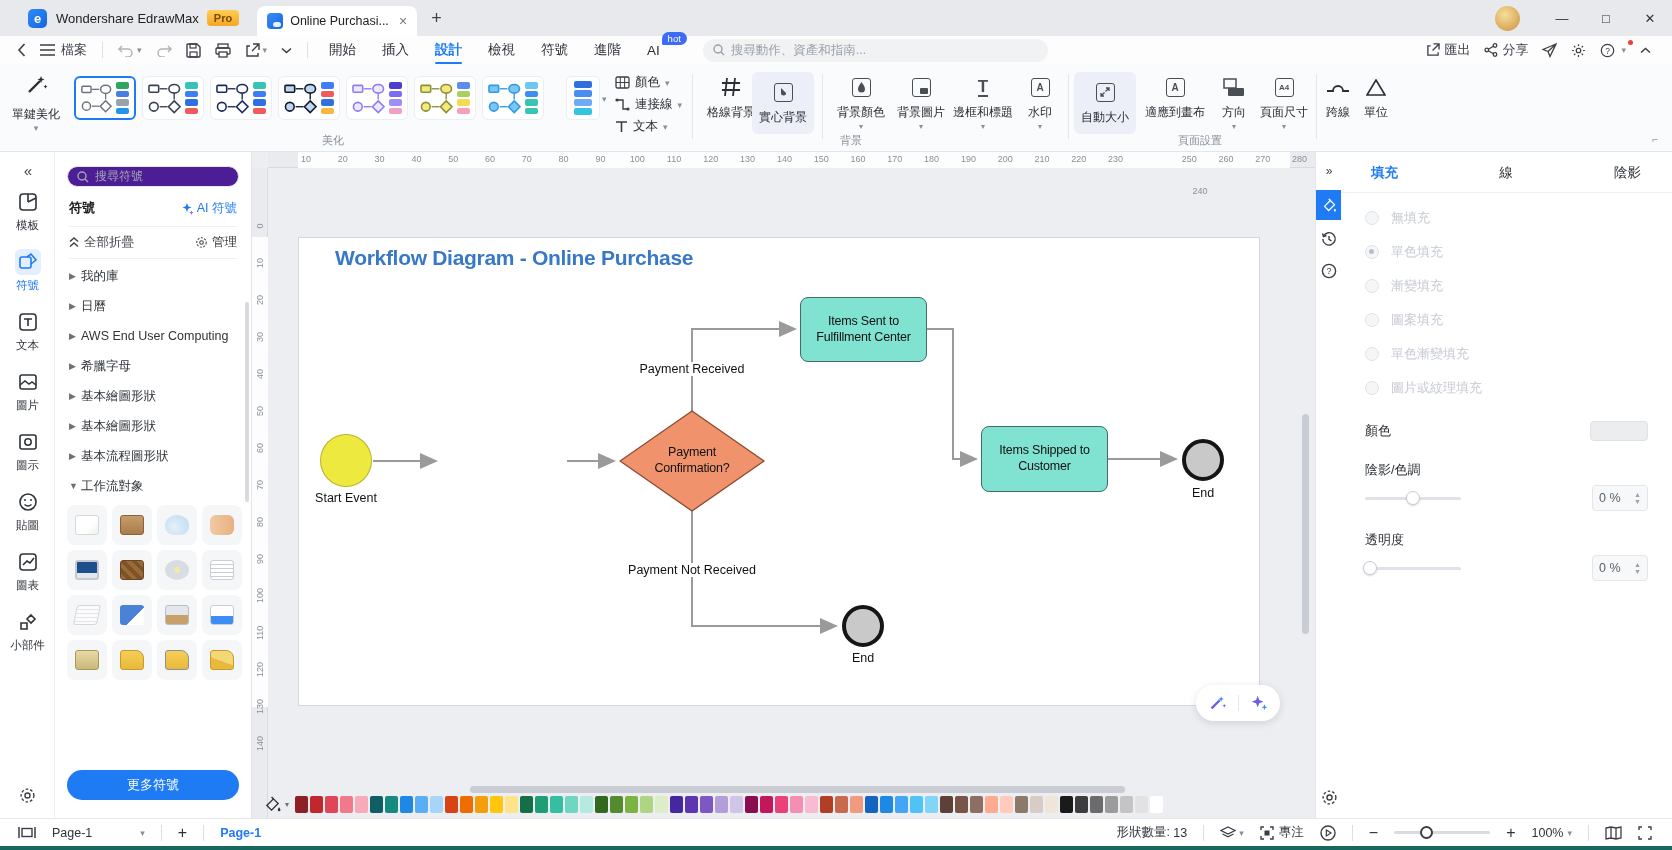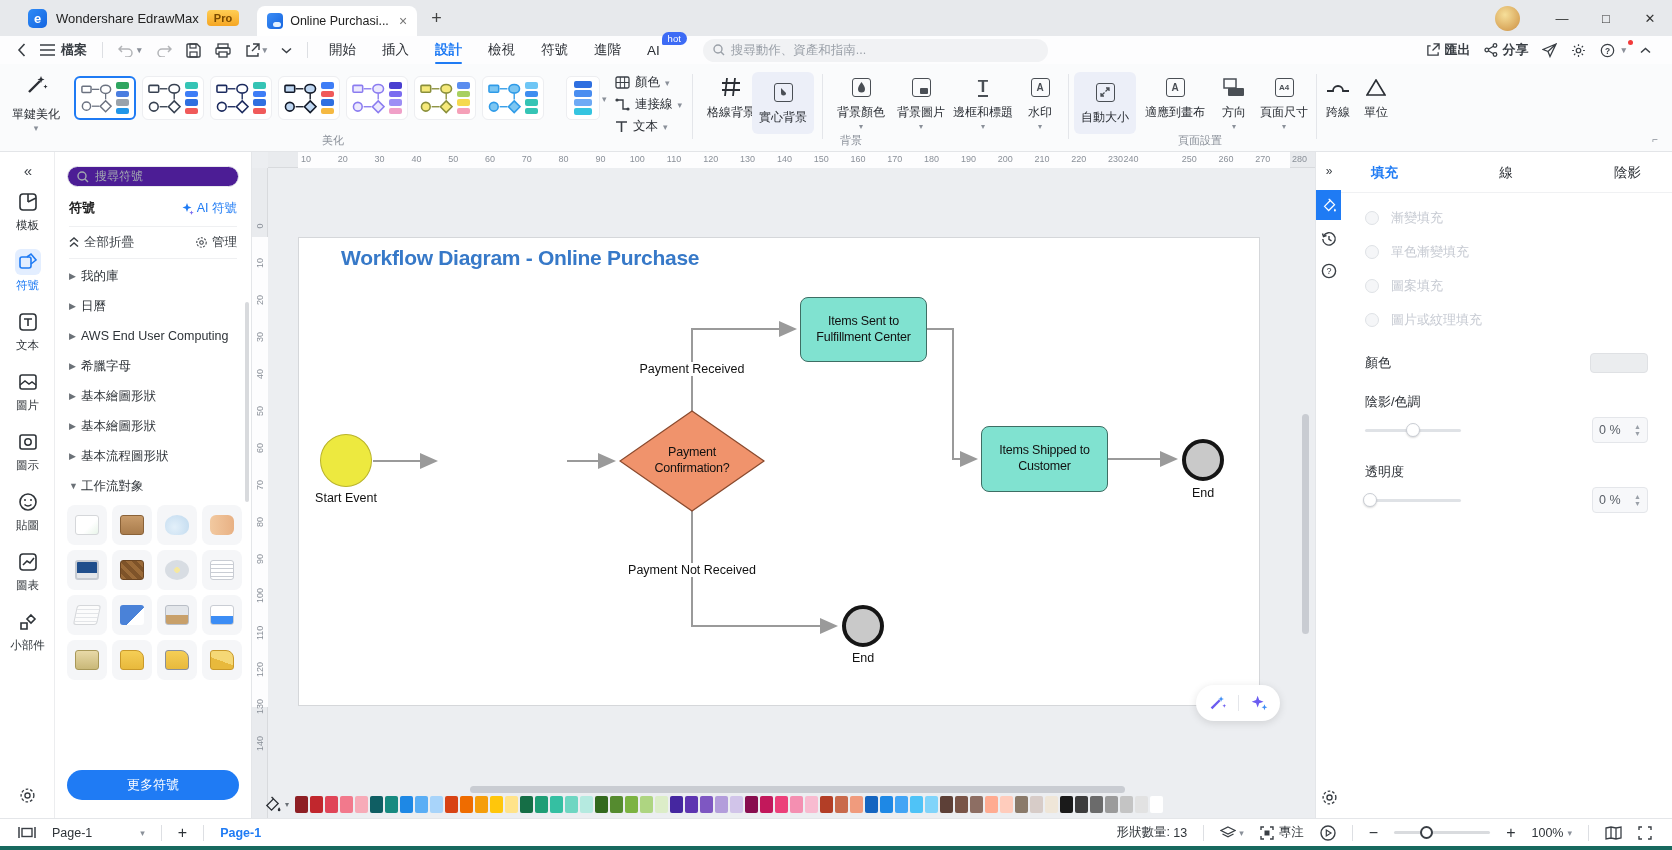--- a/index.html
+++ b/index.html
@@ -21,21 +21,21 @@
   .docicon:after { content:""; position:absolute; right:2px; bottom:2px; width:8px; height:5px; border-radius:3px; background:#E3F0FF; }
   .doctab span.t { margin-left:7px; font-size:12.5px; color:#222; flex:1; white-space:nowrap; overflow:hidden; }
   .tabclose { color:#777; font-size:14px; margin-left:6px; cursor:pointer; }
   .newtab { margin-left:14px; font-size:18px; color:#444; }
   .tspacer { flex:1; }
   .avatar { width:25px; height:25px; border-radius:50%; background:radial-gradient(circle at 40% 35%, #F6DF9A, #D9A75B 70%, #B8854A); margin-right:20px; }
   .wctl { width:44px; height:36px; display:flex; align-items:center; justify-content:center; color:#333; font-size:13px; }
 
   
   .toolbar { position:absolute; left:0; top:36px; width:1672px; height:28px; background:#FDFDFE; display:flex; align-items:center; }
-  .tbtn { display:flex; align-items:center; justify-content:space-between; color:#3A3F45; padding:0 7px; height:24px; font-size:13px;font-weight:bold; }
+  .tbtn { display:flex; align-items:center; justify-content:space-between; color:#3A3F45; padding:0 7px; height:24px; font-size:13px; }
   .tbtn svg { display:block; }
   .dim svg { opacity:.38; }
   .vsep { width:1px; height:16px; background:#DDDFE3; margin:0 8px; }
   .menu { padding:0 13px; font-size:13.5px; color:#2A2E34; height:28px; display:flex; align-items:center; position:relative; }
   .menu.active { color:#1F7BF4; font-weight:bold; }
   .menu.active:after { content:""; position:absolute; left:13px; right:13px; bottom:0; height:2.5px; background:#1F7BF4; border-radius:2px; }
   .hotbadge { position:absolute; top:-4px; right:-14px; background:#3D6BF5; color:#fff; font-size:9.5px; padding:1px 6px; border-radius:8px 8px 8px 2px; }
   .searchbox { width:345px; height:23px; background:#F1F2F4; border-radius:12px; display:flex; align-items:center; padding:0 10px; margin-left:30px; }
   .searchbox .ph { color:#9AA0A8; font-size:12.5px; margin-left:6px; }
   .tb-right { margin-left:auto; display:flex; align-items:center; margin-right:14px; }
@@ -102,21 +102,21 @@
 
   
   .canvas { position:absolute; left:252px; top:0; width:1063px; height:666px; background:#ECEEF1; overflow:hidden; }
   .hruler { position:absolute; left:16px; top:0; width:1047px; height:16px; background:#E9EBEE; border-bottom:1px solid #D8DADD; }
   .hruler .strip { position:absolute; left:30px; top:0; width:992px; height:16px; background:#FDFDFE; }
   .hruler .num { position:absolute; top:2px; font-size:9px; color:#8A9099; transform:translateX(-50%); }
   .vruler { position:absolute; left:0; top:16px; width:16px; height:650px; background:#E9EBEE; border-right:1px solid #D8DADD; }
   .vruler .strip { position:absolute; top:69px; left:0; height:470px; width:16px; background:#FDFDFE; }
   .vruler .num { position:absolute; left:1px; font-size:9px; color:#8A9099; transform:rotate(-90deg); width:14px; text-align:center; }
   .page { position:absolute; left:46px; top:85px; width:962px; height:469px; background:#fff; border:1px solid #D5D7DA; }
-  .dtitle { position:absolute; left:42px; top:8px; font-size:21px; font-weight:bold; letter-spacing:-0.3px; color:#3779C8; }
+  .dtitle { position:absolute; left:36px; top:8px; font-size:21px; font-weight:bold; letter-spacing:-0.3px; color:#3779C8; }
   .node { position:absolute; display:flex; align-items:center; justify-content:center; text-align:center;
           font-size:12.5px; color:#111; line-height:1.25; letter-spacing:-0.2px; }
   .nrect { background:#80E2D0; border:1px solid #3E6E64; border-radius:8px; padding:4px; }
   .ncap { position:absolute; text-align:center; font-size:12.5px; color:#111; }
   .edgelabel { position:absolute; text-align:center; font-size:12.5px; color:#111; background:#fff; }
   .aipill { position:absolute; left:944px; top:533px; width:84px; height:36px; background:#fff; border-radius:18px;
             box-shadow:0 2px 8px rgba(0,0,0,.12); display:flex; align-items:center; justify-content:center; gap:0; }
   .aipill .half { width:41px; display:flex; align-items:center; justify-content:center; }
   .aipill .div { width:1px; height:16px; background:#E4E6EA; }
   .cvscroll { position:absolute; left:218px; top:634px; width:655px; height:7px; background:#C9CCD2; border-radius:4px; }
@@ -798,21 +798,21 @@
             <span class="num" style="left: 516.4px;">140</span>
             <span class="num" style="left: 553.2px;">150</span>
             <span class="num" style="left: 590px;">160</span>
             <span class="num" style="left: 626.8px;">170</span>
             <span class="num" style="left: 663.6px;">180</span>
             <span class="num" style="left: 700.4px;">190</span>
             <span class="num" style="left: 737.2px;">200</span>
             <span class="num" style="left: 774px;">210</span>
             <span class="num" style="left: 810.8px;">220</span>
             <span class="num" style="left: 847.6px;">230</span>
-            <span class="num" style="left: 863px;">240</span>
+            <span class="num" style="left: 932px; margin-top: 32px;">240</span>
             <span class="num" style="left: 921.2px;">250</span>
             <span class="num" style="left: 958px;">260</span>
             <span class="num" style="left: 994.8px;">270</span>
             <span class="num" style="left: 1031.6px;">280</span>
           </div>
         </div>
       <div class="vruler">
           <div class="strip"></div>
           <div id="vnums">
             <span class="num" style="top: 53px;">0</span>
@@ -997,29 +997,37 @@
 
     <div class="rightpanel">
       <div class="rtabs">
         <div class="rtab active">填充</div>
         <div class="rtab" style="text-align:center">線</div>
         <div class="rtab" style="text-align:right">陰影</div>
       </div>
       <div id="fillopts" style="padding-top:8px">
           <div class="fillopt">
             <span class="radio"></span>
+            <span>無填充</span>
+          </div>
+          <div class="fillopt">
+            <span class="radio on"></span>
+            <span>單色填充</span>
+          </div>
+          <div class="fillopt">
+            <span class="radio"></span>
             <span>漸變填充</span>
+          </div>
+          <div class="fillopt">
+            <span class="radio"></span>
+            <span>圖案填充</span>
           </div>
           <div class="fillopt">
             <span class="radio"></span>
             <span>單色漸變填充</span>
-          </div>
-          <div class="fillopt">
-            <span class="radio"></span>
-            <span>圖案填充</span>
           </div>
           <div class="fillopt">
             <span class="radio"></span>
             <span>圖片或紋理填充</span>
           </div>
         </div>
       <div class="proprow" style="margin-top:6px">
         <span>顏色</span>
         <span class="colorswatch"></span>
       </div>

